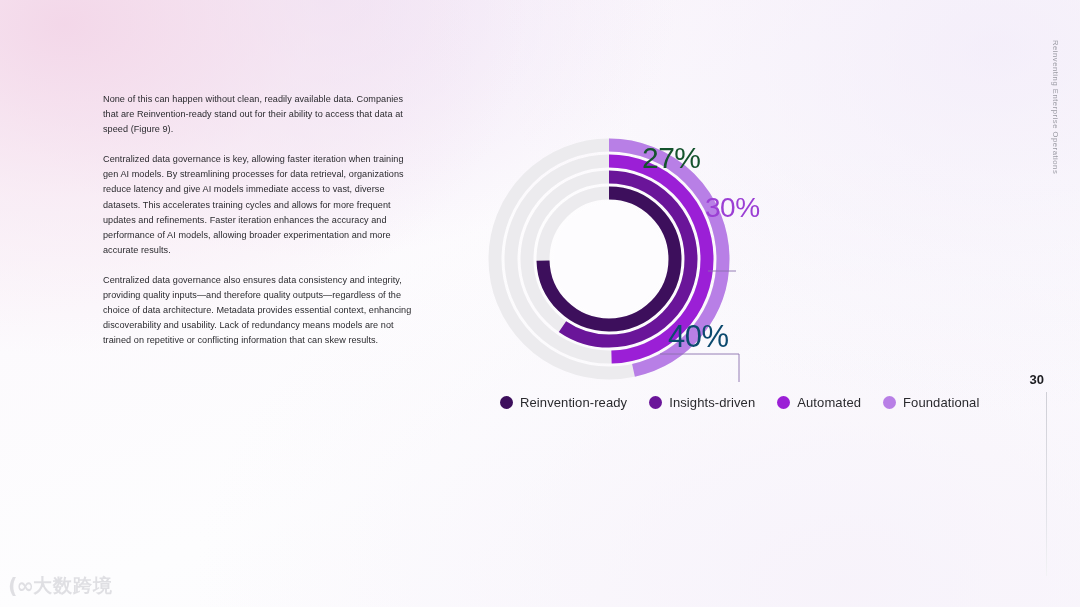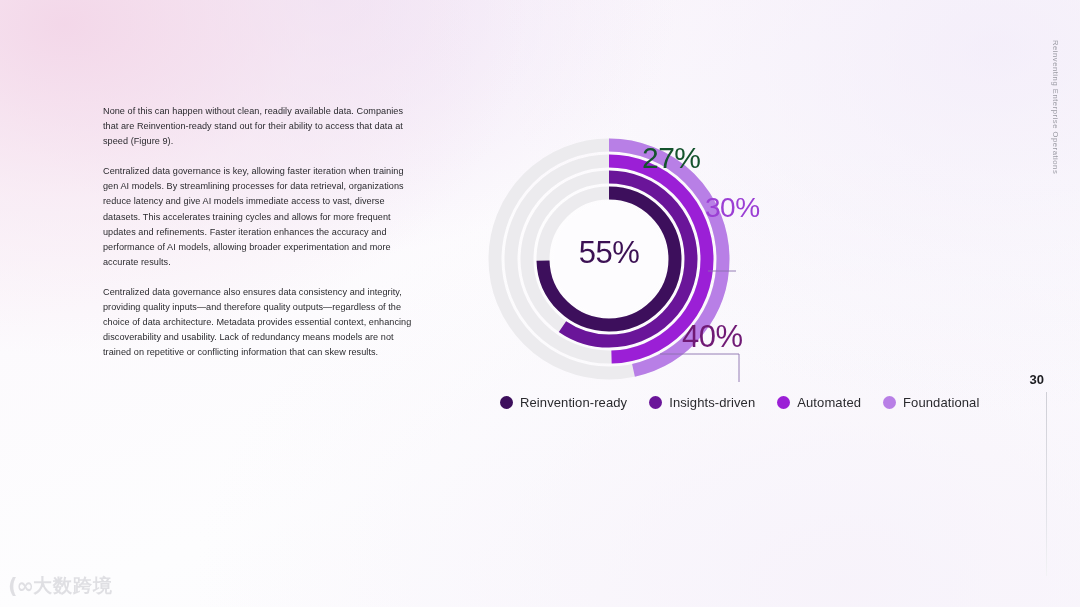--- a/index.html
+++ b/index.html
@@ -18,35 +18,35 @@
       radial-gradient(ellipse 700px 520px at 92% 8%, rgba(240,232,248,0.65) 0%, rgba(251,249,253,0) 70%),
       radial-gradient(ellipse 900px 600px at 78% 96%, rgba(246,241,250,0.8) 0%, rgba(253,252,254,0) 72%),
       linear-gradient(160deg,#fbf4fa 0%,#fcfafd 34%,#fdfdfe 62%,#fbf9fd 100%);
   }
   
   #textcol{
     position:absolute;left:103px;top:92px;width:316px;
     color:#2a2a2e;font-size:9.1px;line-height:15.1px;
     letter-spacing:0.06px;
   }
-  #textcol p{margin:12px 0 15px 0;}
+  #textcol p{margin:0 0 15px 0;}
   
   #figure{position:absolute;left:500px;top:92px;width:420px;}
   #fig-title{
     font-size:10.4px;font-weight:bold;color:#1c1c20;letter-spacing:0.05px;
   }
   #chart-wrap{position:relative;width:400px;height:300px;margin-top:14px;}
   #chart-svg{position:absolute;left:-14px;top:-14px;}
   .pct{
     position:absolute;font-weight:400;letter-spacing:-0.5px;
     font-family:"Liberation Sans", sans-serif;
   }
   #pct-27{left:142px;top:35px;font-size:30px;color:#14532d;}
   #pct-30{left:205px;top:86px;font-size:28px;color:#9b3fd4;}
-  #pct-40{left:182px;top:213px;font-size:31px;color:#701a75;}
+  #pct-40{left:168px;top:213px;font-size:31px;color:#0c4a6e;}
   #pct-55{
     position:absolute;left:59px;top:129px;width:100px;text-align:center;
     font-size:31px;color:#3c1154;letter-spacing:-0.5px;
   }
   
   #legend{
     position:absolute;left:500px;top:395px;display:flex;align-items:center;
   }
   .lg{display:flex;align-items:center;margin-right:22px;}
   .lg .dot{width:13px;height:13px;border-radius:50%;margin-right:7px;}
@@ -125,21 +125,20 @@
       </g>
 
       <g stroke="#8a6fae" stroke-width="0.9" fill="none">
 
         <line x1="222" y1="179" x2="250" y2="179"></line>
 
         <polyline points="174,262 253,262 253,290"></polyline>
       </g>
     </svg>
 
-    <div class="pct" id="pct-55">55%</div>
     <div class="pct" id="pct-40">40%</div>
     <div class="pct" id="pct-30">30%</div>
     <div class="pct" id="pct-27">27%</div>
   </div>
 </div>
 
 <div id="legend">
   <div class="lg">
     <span class="dot" style="background:#3d0f5c"></span>
     <span class="lbl">Reinvention-ready</span>

